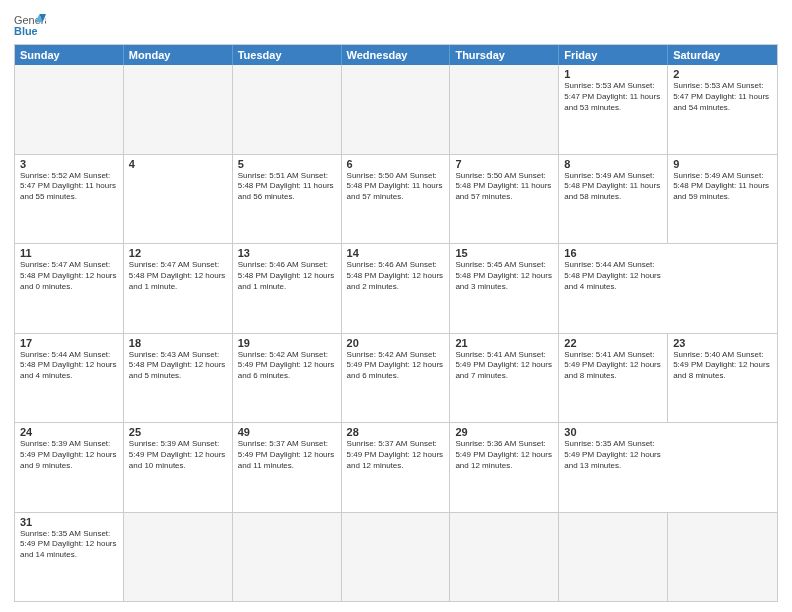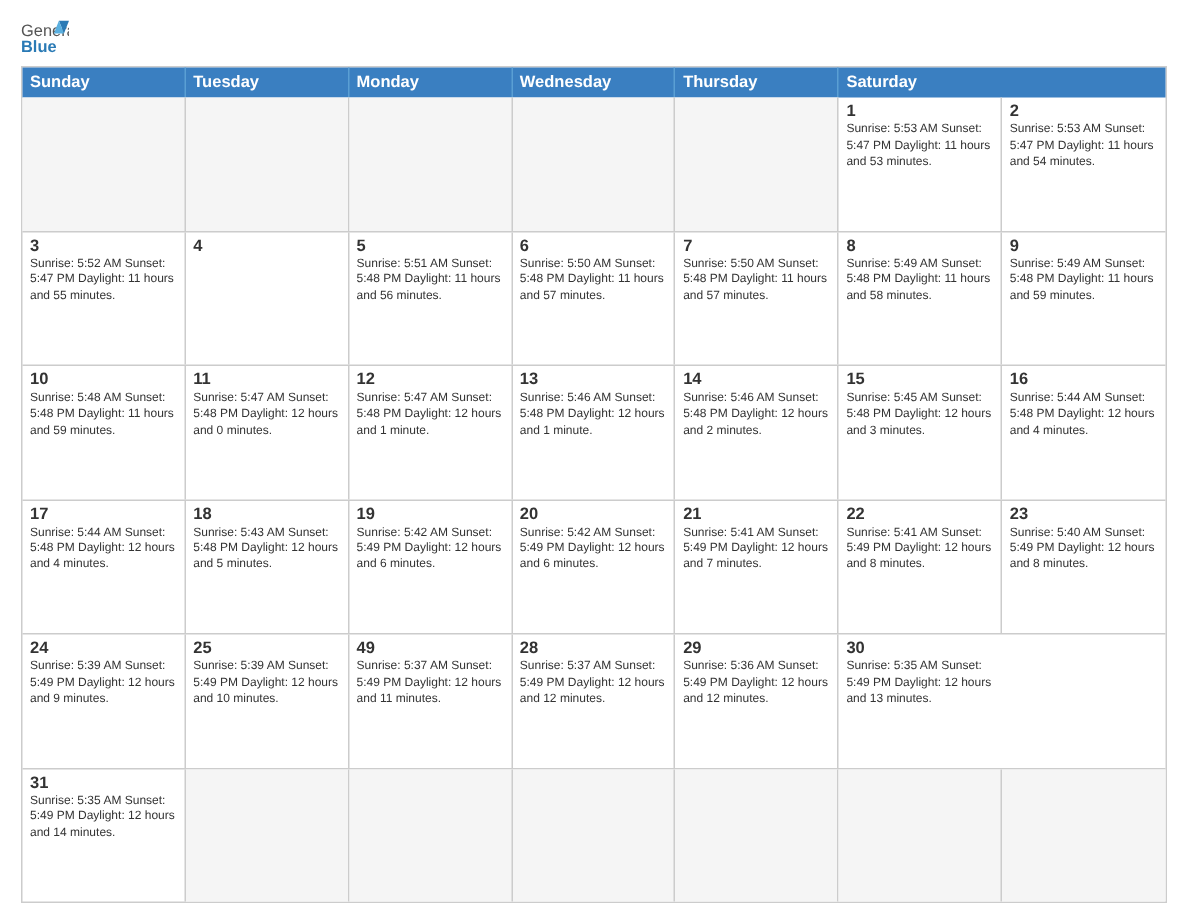--- a/index.html
+++ b/index.html
@@ -112,24 +112,25 @@
     </div>
     <div class="title-section">
       <div class="month-title"></div>
       <div class="location"></div>
     </div>
   </div>
 
   <div class="calendar">
     <div class="cal-header">
     <div class="cal-header-cell">Sunday</div>
+        <div class="cal-header-cell">Monday</div>
         <div class="cal-header-cell">Tuesday</div>
-        <div class="cal-header-cell">Monday</div>
         <div class="cal-header-cell">Wednesday</div>
         <div class="cal-header-cell">Thursday</div>
+        <div class="cal-header-cell">Friday</div>
         <div class="cal-header-cell">Saturday</div>
       </div>
     <div class="cal-body">
     <div class="cal-row">
           <div class="cal-cell empty"></div>
           <div class="cal-cell empty"></div>
           <div class="cal-cell empty"></div>
           <div class="cal-cell empty"></div>
           <div class="cal-cell empty"></div>
           <div class="cal-cell">
@@ -188,27 +189,20 @@
           </div>
           <div class="cal-cell">
             <span class="day-num">9</span>
             <div class="cell-info">Sunrise: 5:49 AM
 Sunset: 5:48 PM
 Daylight: 11 hours
 and 59 minutes.</div>
           </div>
         </div>
         <div class="cal-row">
-          <div class="cal-cell">
-            <span class="day-num">10</span>
-            <div class="cell-info">Sunrise: 5:48 AM
-Sunset: 5:48 PM
-Daylight: 11 hours
-and 59 minutes.</div>
-          </div>
           <div class="cal-cell">
             <span class="day-num">11</span>
             <div class="cell-info">Sunrise: 5:47 AM
 Sunset: 5:48 PM
 Daylight: 12 hours
 and 0 minutes.</div>
           </div>
           <div class="cal-cell">
             <span class="day-num">12</span>
             <div class="cell-info">Sunrise: 5:47 AM

